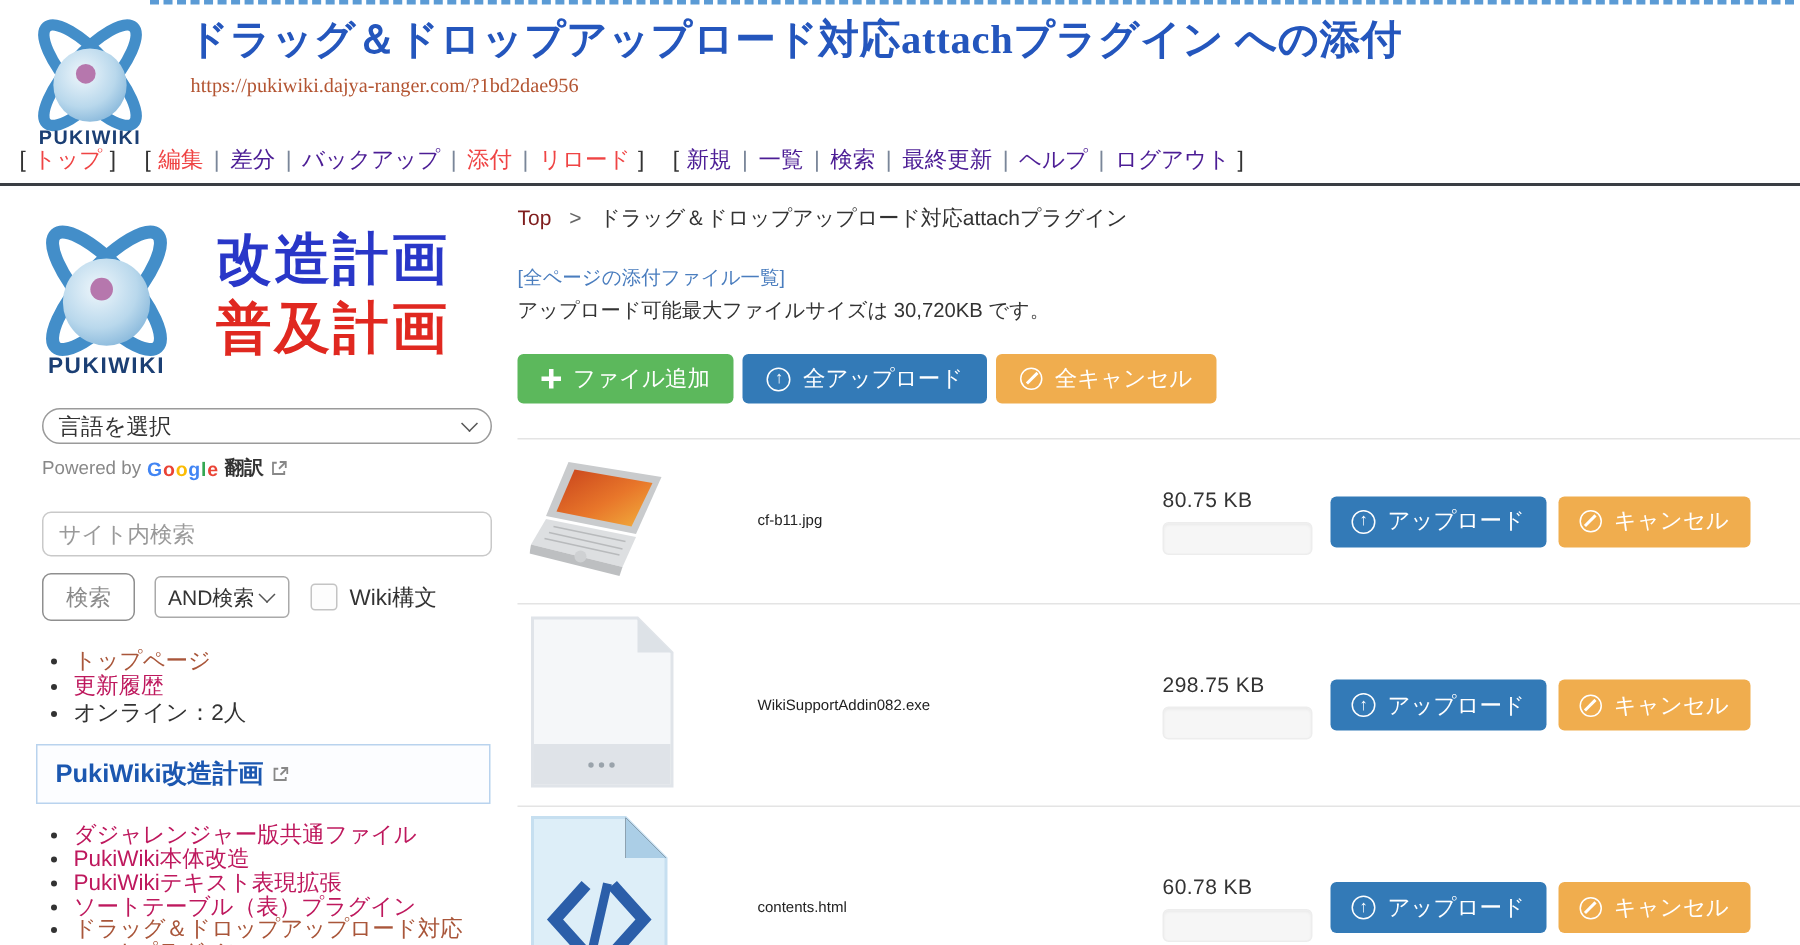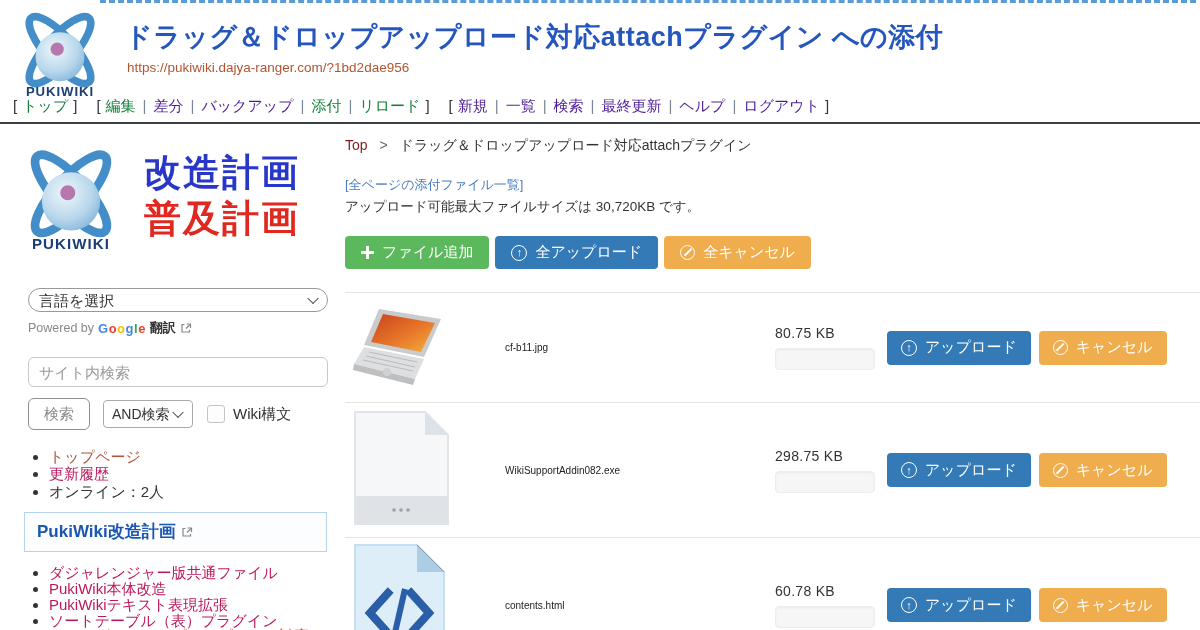--- a/index.html
+++ b/index.html
@@ -2,30 +2,30 @@
 <html><head>
 <meta charset="utf-8">
 <style>
   * { margin:0; padding:0; box-sizing:border-box; }
   html,body { width:1200px; height:630px; overflow:hidden; background:#fff;
     font-family:"Liberation Sans","DejaVu Sans",sans-serif; color:#333; }
 
   
   .header { position:relative; height:124px; }
   .logo-box { position:absolute; left:8px; top:5px; width:104px; height:94px; background:#fff; z-index:2; }
-  .title-block { position:absolute; left:100px; right:4px; top:0; border-top:3px dashed #5b9bd5; padding:18px 0 0 25px; }
+  .title-block { position:absolute; left:100px; right:4px; top:0; border-top:3px dashed #5b9bd5; padding:7px 0 0 25px;font-family:Liberation Serif, serif; }
   .page-title { font-size:27px; font-weight:bold; color:#2456bd; letter-spacing:.5px; line-height:1.2; }
   .page-url { display:inline-block; margin:7px 0 0 2px; font-size:13.5px; color:#b35431; text-decoration:none; }
   .topnav { position:absolute; left:8px; top:97px; font-size:15px; white-space:nowrap; }
   .topnav .bk { color:#333; margin:0 5px; }
   .topnav .pipe { color:#7a8699; margin:0 7px; }
   .topnav .gap { margin-left:14px; }
   .topnav a { text-decoration:none; cursor:pointer; }
   .topnav a.blue { color:#4c1d95; }
-  .topnav a.red  { color:#15803d; }
+  .topnav a.red  { color:#ef4444; }
   .dark-rule { position:absolute; left:0; right:0; top:122px; height:2px; background:#3a3e44; }
 
   
   .layout { display:flex; align-items:flex-start; }
   .sidebar { width:345px; flex:0 0 345px; padding-left:15px; }
   .main { flex:1; min-width:0; }
 
   
   .banner { margin-top:16px; display:flex; align-items:center; cursor:pointer; }
   .banner-texts { margin-left:17px; }
@@ -34,21 +34,21 @@
   .banner-line.blue { color:#2937c8; }
   .banner-line.red  { color:#e02820; }
 
   .side-ctl { margin-left:13px; }
   .sel-wrap { position:relative; display:inline-block; }
   .sel-wrap::after { content:""; position:absolute; right:11px; top:50%; width:7px; height:7px;
     border-right:1.6px solid #555; border-bottom:1.6px solid #555;
     transform:translateY(-70%) rotate(45deg); pointer-events:none; }
   select { appearance:none; -webkit-appearance:none; background:#fff; font-size:15px; color:#333;
     font-family:inherit; }
-  .lang-select-wrap { margin-top:36px; }
+  .lang-select-wrap { margin-top:20px; }
   .lang-select { width:300px; height:24px; border:1px solid #9a9a9a; border-radius:12px; padding:0 26px 0 10px; }
   .powered { margin-top:7px; font-size:12.5px; color:#888; display:flex; align-items:center; gap:4px; }
   .powered .trans { color:#333; font-weight:bold; font-size:13px; }
   .g0,.g3 { color:#4285F4; } .g1,.g5 { color:#EA4335; } .g2 { color:#FBBC05; } .g4 { color:#34A853; }
   .google-word { font-weight:bold; font-size:13px; letter-spacing:.5px; }
 
   .search-input { margin-top:20px; width:300px; height:30px; border:1px solid #c9c9c9; border-radius:6px;
     padding:0 10px; font-size:15px; font-family:inherit; color:#333; }
   .search-input::placeholder { color:#9a9a9a; }
   .search-row { margin-top:11px; display:flex; align-items:center; }

